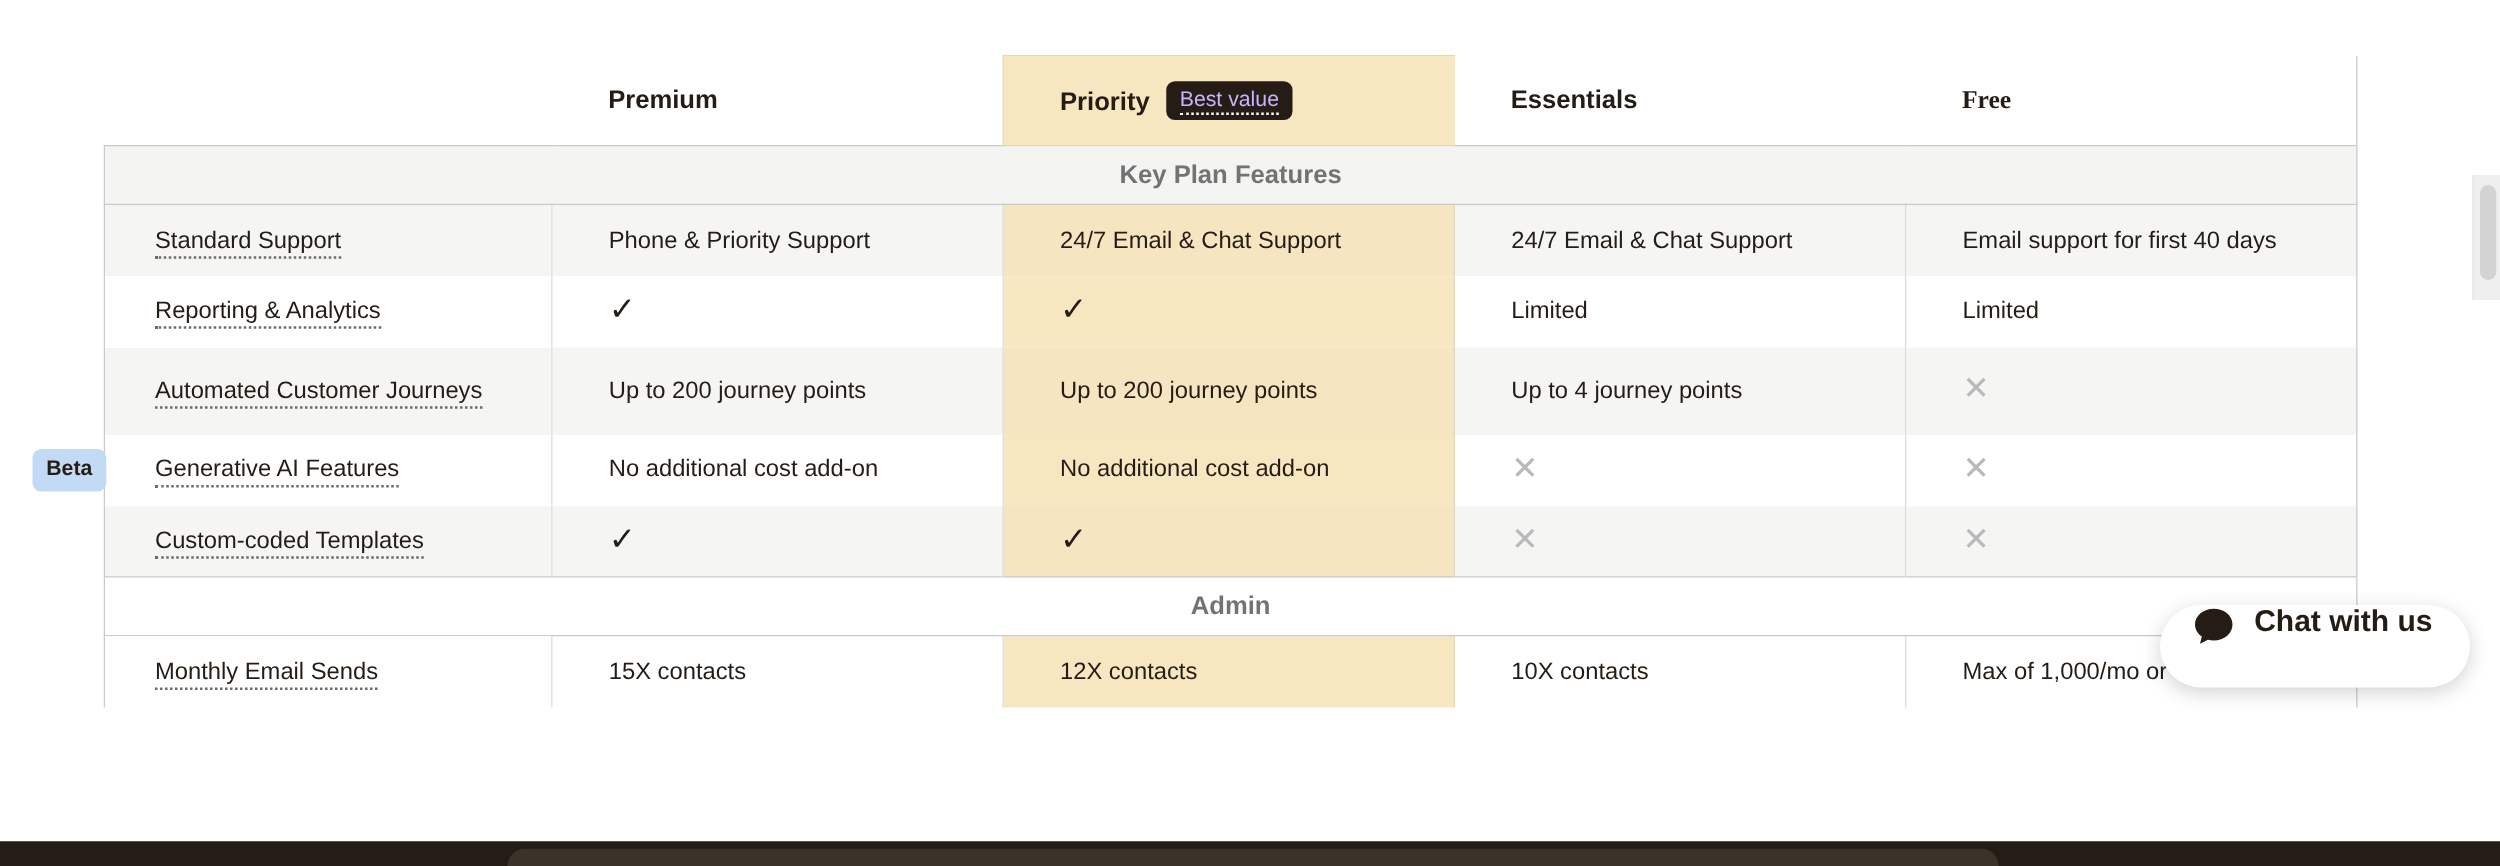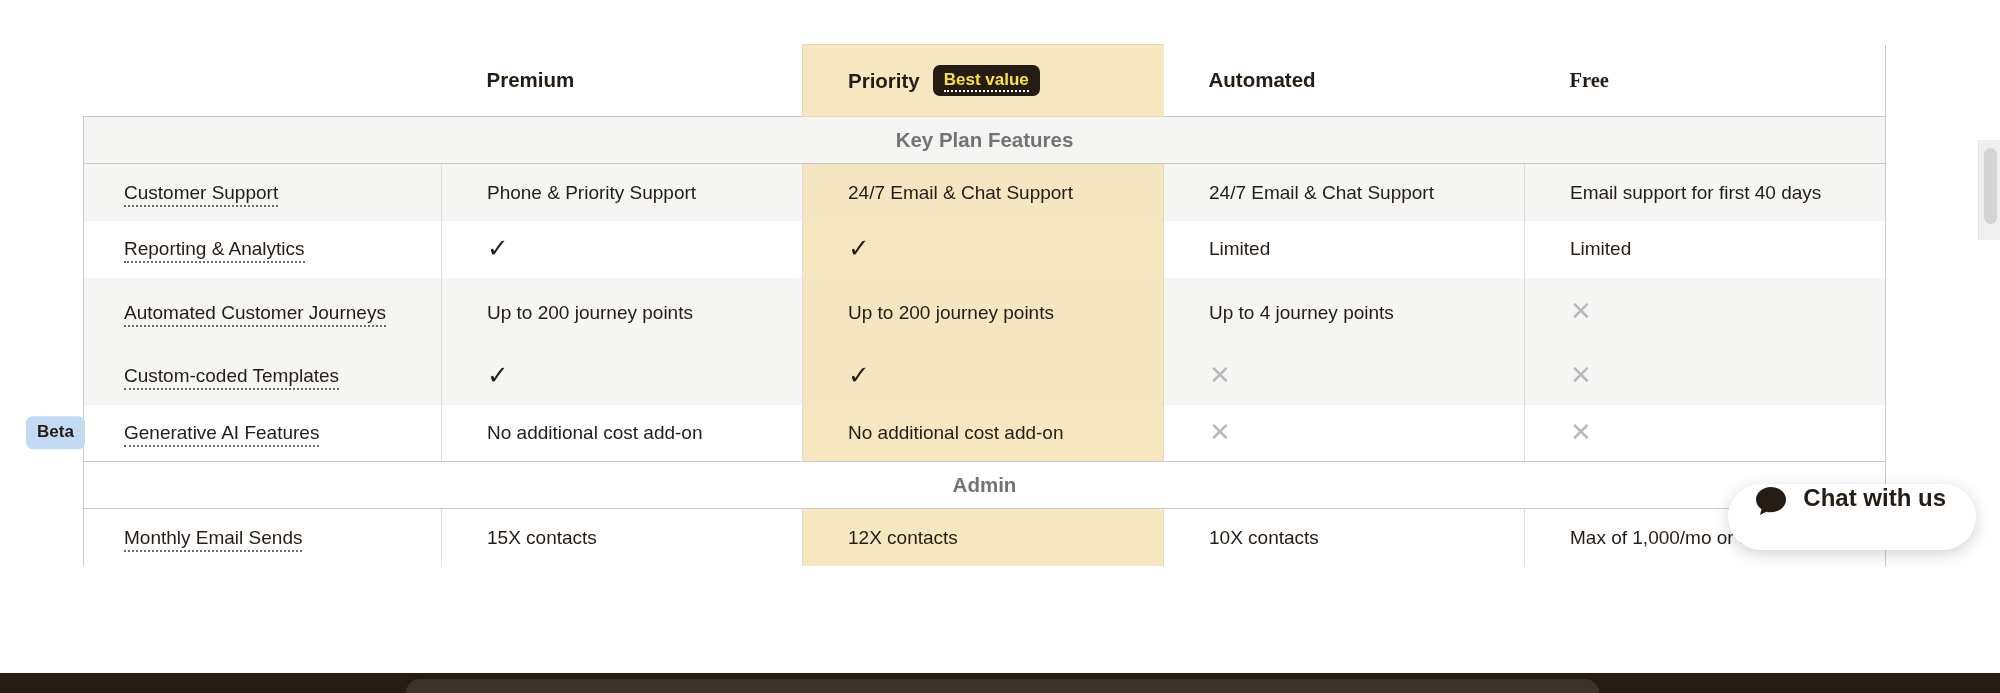--- a/index.html
+++ b/index.html
@@ -51,23 +51,23 @@
     border-left: 1px solid #e6d6b2;
     border-top: 1px solid #e6d6b2;
     border-bottom: 1px solid #e6d6b2;
   }
   td.spacer-head { background: transparent !important; border: none !important; }
 
   .best-badge {
     display: inline-block;
     margin-left: 13px;
     background: #241c15;
-    color: #fde047;
+    color: #c4b5fd;
     font-size: 17px;
-    font-weight: 700;
+    font-weight: 400;
     padding: 5px 11px 6px;
     border-radius: 7px;
     vertical-align: 3px;
   }
   .best-badge span {
     border-bottom: 2px dotted #ffffff;
     padding-bottom: 1px;
   }
 
   
@@ -214,61 +214,61 @@
           <col class="c-plan">
           <col class="c-plan">
           <col class="c-plan">
           <col class="c-plan">
       </colgroup>
       <tbody id="tbody">
           <tr class="plan-head">
             <td class="spacer-head"></td>
             <td class="plan-name"><span>Premium</span></td>
             <td class="plan-name highlight"><span>Priority</span><span class="best-badge"><span>Best value</span></span></td>
-            <td class="plan-name"><span>Automated</span></td>
+            <td class="plan-name"><span>Essentials</span></td>
             <td class="plan-name last"><span>Free</span></td>
           </tr>
           <tr class="section-row gray">
             <td colspan="5">Key Plan Features</td>
           </tr>
           <tr class="feat-row even">
-            <td class="feature-cell first"><span class="feat-label">Customer Support</span></td>
+            <td class="feature-cell first"><span class="feat-label">Standard Support</span></td>
             <td class=""><span>Phone &amp; Priority Support</span></td>
             <td class="highlight"><span>24/7 Email &amp; Chat Support</span></td>
             <td class=""><span>24/7 Email &amp; Chat Support</span></td>
             <td class="last"><span>Email support for first 40 days</span></td>
           </tr>
           <tr class="feat-row odd">
             <td class="feature-cell first"><span class="feat-label">Reporting &amp; Analytics</span></td>
             <td class=""><span class="tick">✓</span></td>
             <td class="highlight"><span class="tick">✓</span></td>
             <td class=""><span>Limited</span></td>
             <td class="last"><span>Limited</span></td>
           </tr>
           <tr class="feat-row even tall">
             <td class="feature-cell first"><span class="feat-label">Automated Customer Journeys</span></td>
             <td class=""><span>Up to 200 journey points</span></td>
             <td class="highlight"><span>Up to 200 journey points</span></td>
             <td class=""><span>Up to 4 journey points</span></td>
             <td class="last"><span class="cross">✕</span></td>
           </tr>
+          <tr class="feat-row odd">
+            <td class="feature-cell first"><span class="beta-badge">Beta</span><span class="feat-label">Generative AI Features</span></td>
+            <td class=""><span>No additional cost add-on</span></td>
+            <td class="highlight"><span>No additional cost add-on</span></td>
+            <td class=""><span class="cross">✕</span></td>
+            <td class="last"><span class="cross">✕</span></td>
+          </tr>
           <tr class="feat-row even">
             <td class="feature-cell first"><span class="feat-label">Custom-coded Templates</span></td>
             <td class=""><span class="tick">✓</span></td>
             <td class="highlight"><span class="tick">✓</span></td>
             <td class=""><span class="cross">✕</span></td>
             <td class="last"><span class="cross">✕</span></td>
           </tr>
-          <tr class="feat-row odd">
-            <td class="feature-cell first"><span class="beta-badge">Beta</span><span class="feat-label">Generative AI Features</span></td>
-            <td class=""><span>No additional cost add-on</span></td>
-            <td class="highlight"><span>No additional cost add-on</span></td>
-            <td class=""><span class="cross">✕</span></td>
-            <td class="last"><span class="cross">✕</span></td>
-          </tr>
           <tr class="section-row white">
             <td colspan="5">Admin</td>
           </tr>
           <tr class="feat-row odd">
             <td class="feature-cell first"><span class="feat-label">Monthly Email Sends</span></td>
             <td class=""><span>15X contacts</span></td>
             <td class="highlight"><span>12X contacts</span></td>
             <td class=""><span>10X contacts</span></td>
             <td class="last"><span>Max of 1,000/mo or 500/day</span></td>
           </tr>

